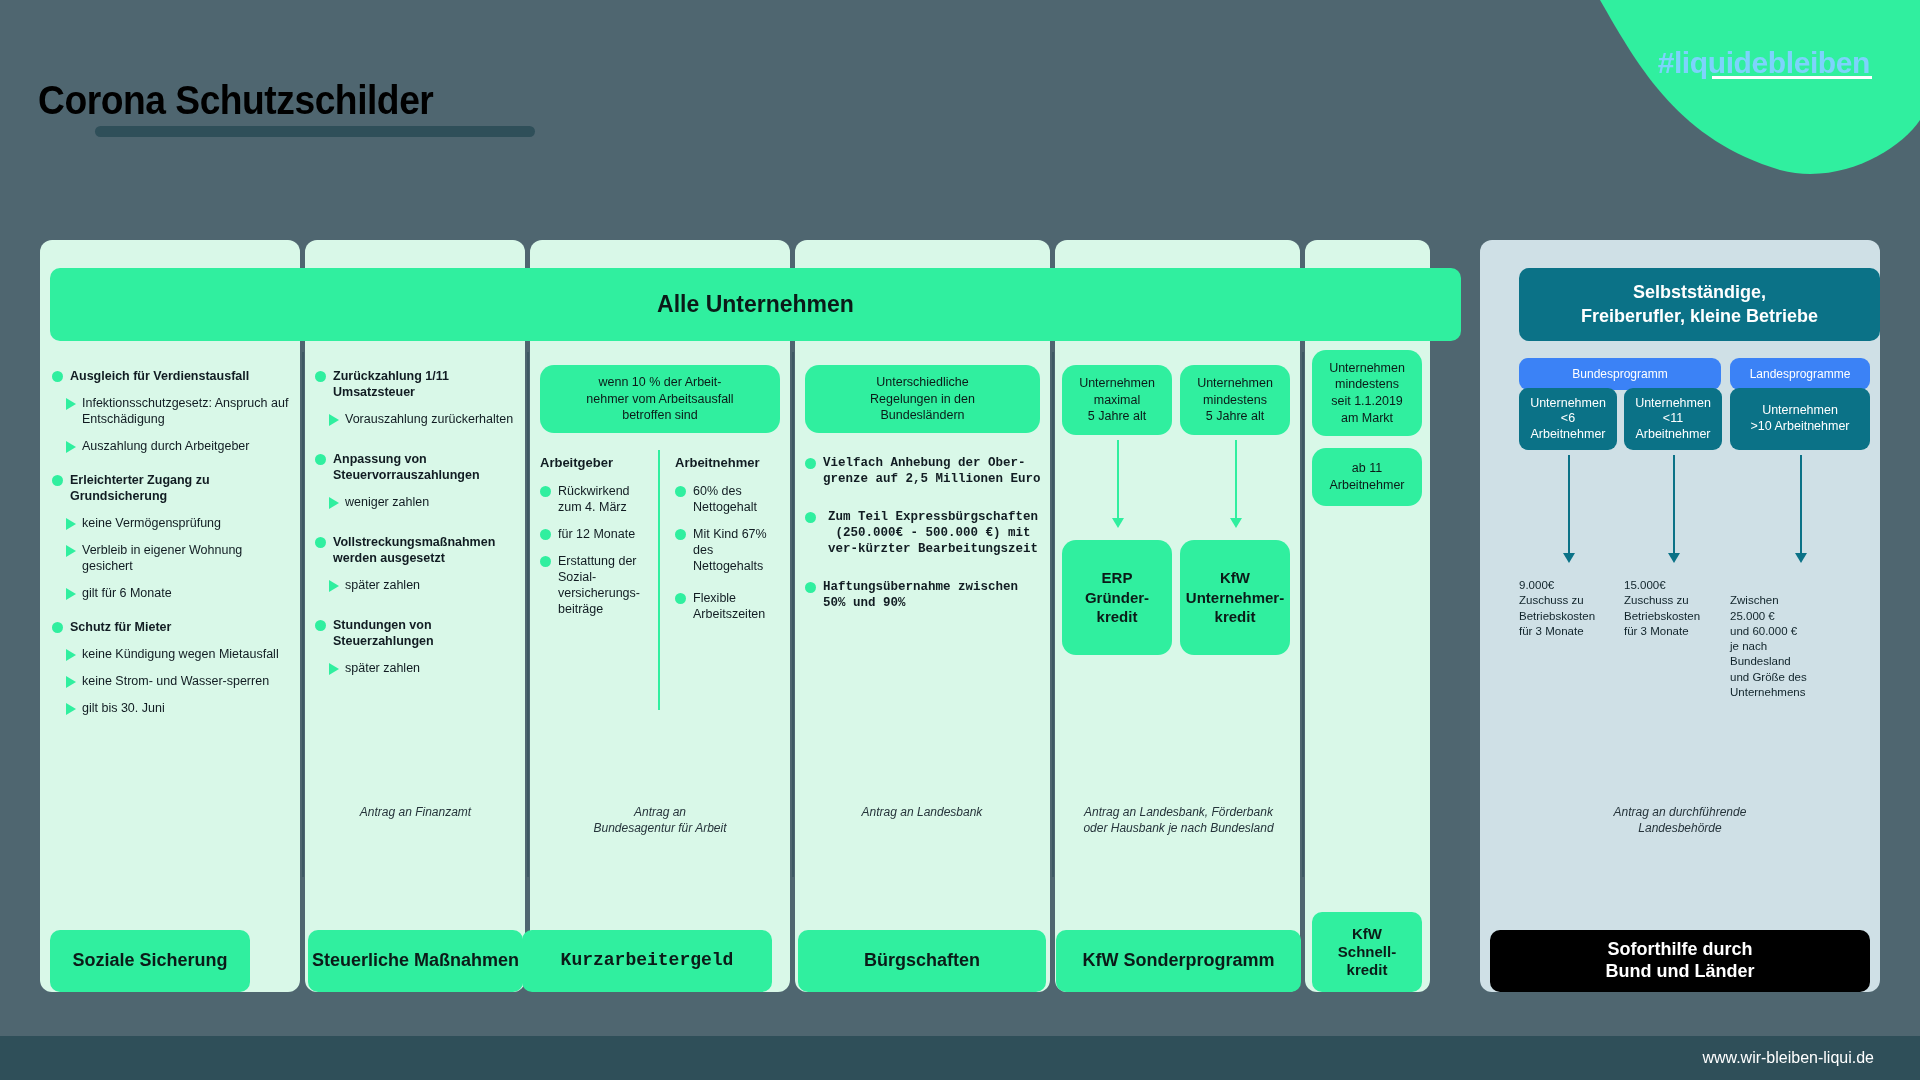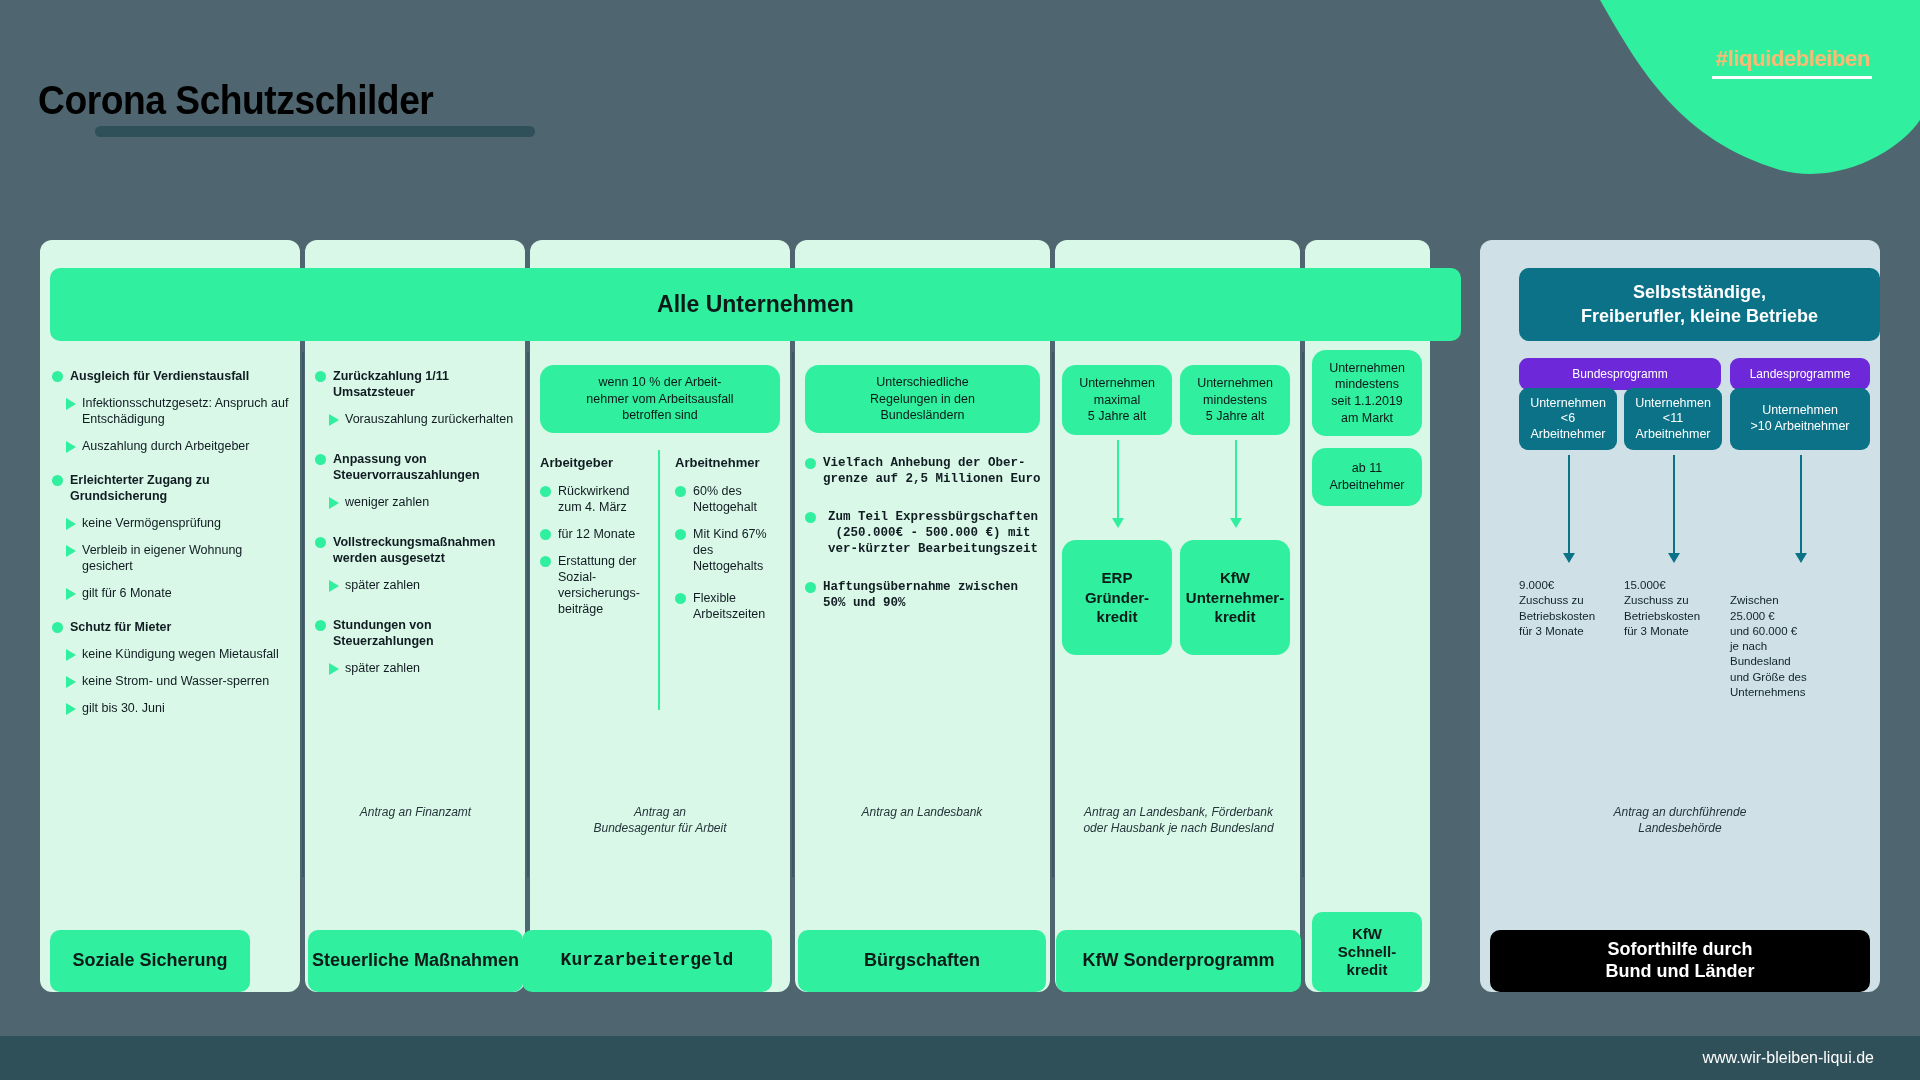--- a/index.html
+++ b/index.html
@@ -13,21 +13,21 @@
   }
 
   
   .blob {
     position:absolute; right:0; top:0; width:430px; height:175px;
     overflow:hidden; pointer-events:none;
   }
   .blob svg { display:block; }
   .hashtag {
     position:absolute; right:50px; top:46px;
-    font-size:22px; font-weight:bold; color:#fdba74; letter-spacing:-.4px;
+    font-size:30px; font-weight:bold; color:#7dd3fc; letter-spacing:-.4px;
     z-index:4;
   }
   .hashtag-underline {
     position:absolute; right:48px; top:76px; width:160px; height:3px;
     background:#ffffff; z-index:4;
   }
 
   
   .title {
     position:absolute; left:38px; top:78px;
@@ -126,21 +126,21 @@
   }
   .arrow.teal .shaft { background:#0b7287; }
   .arrow.teal .headpt { border-top-color:#0b7287; }
 
   
   .pill {
     position:absolute; border-radius:9px; display:flex;
     align-items:center; justify-content:center; text-align:center;
     color:#fff; font-size:12.5px; line-height:1.25; padding:5px 6px;
   }
-  .pill.mid { background:#6d28d9; font-size:12px; }
+  .pill.mid { background:#3b82f6; font-size:12px; }
   .pill.deep { background:#0b7287; }
   .ttext {
     position:absolute; font-size:11.5px; line-height:1.33; color:#10232a;
   }
 
   
   .footer {
     position:absolute; left:0; bottom:0; width:100%; height:44px;
     background:#2f4f59; display:flex; align-items:center; justify-content:flex-end;
     padding-right:46px; color:#fff; font-size:16px;

